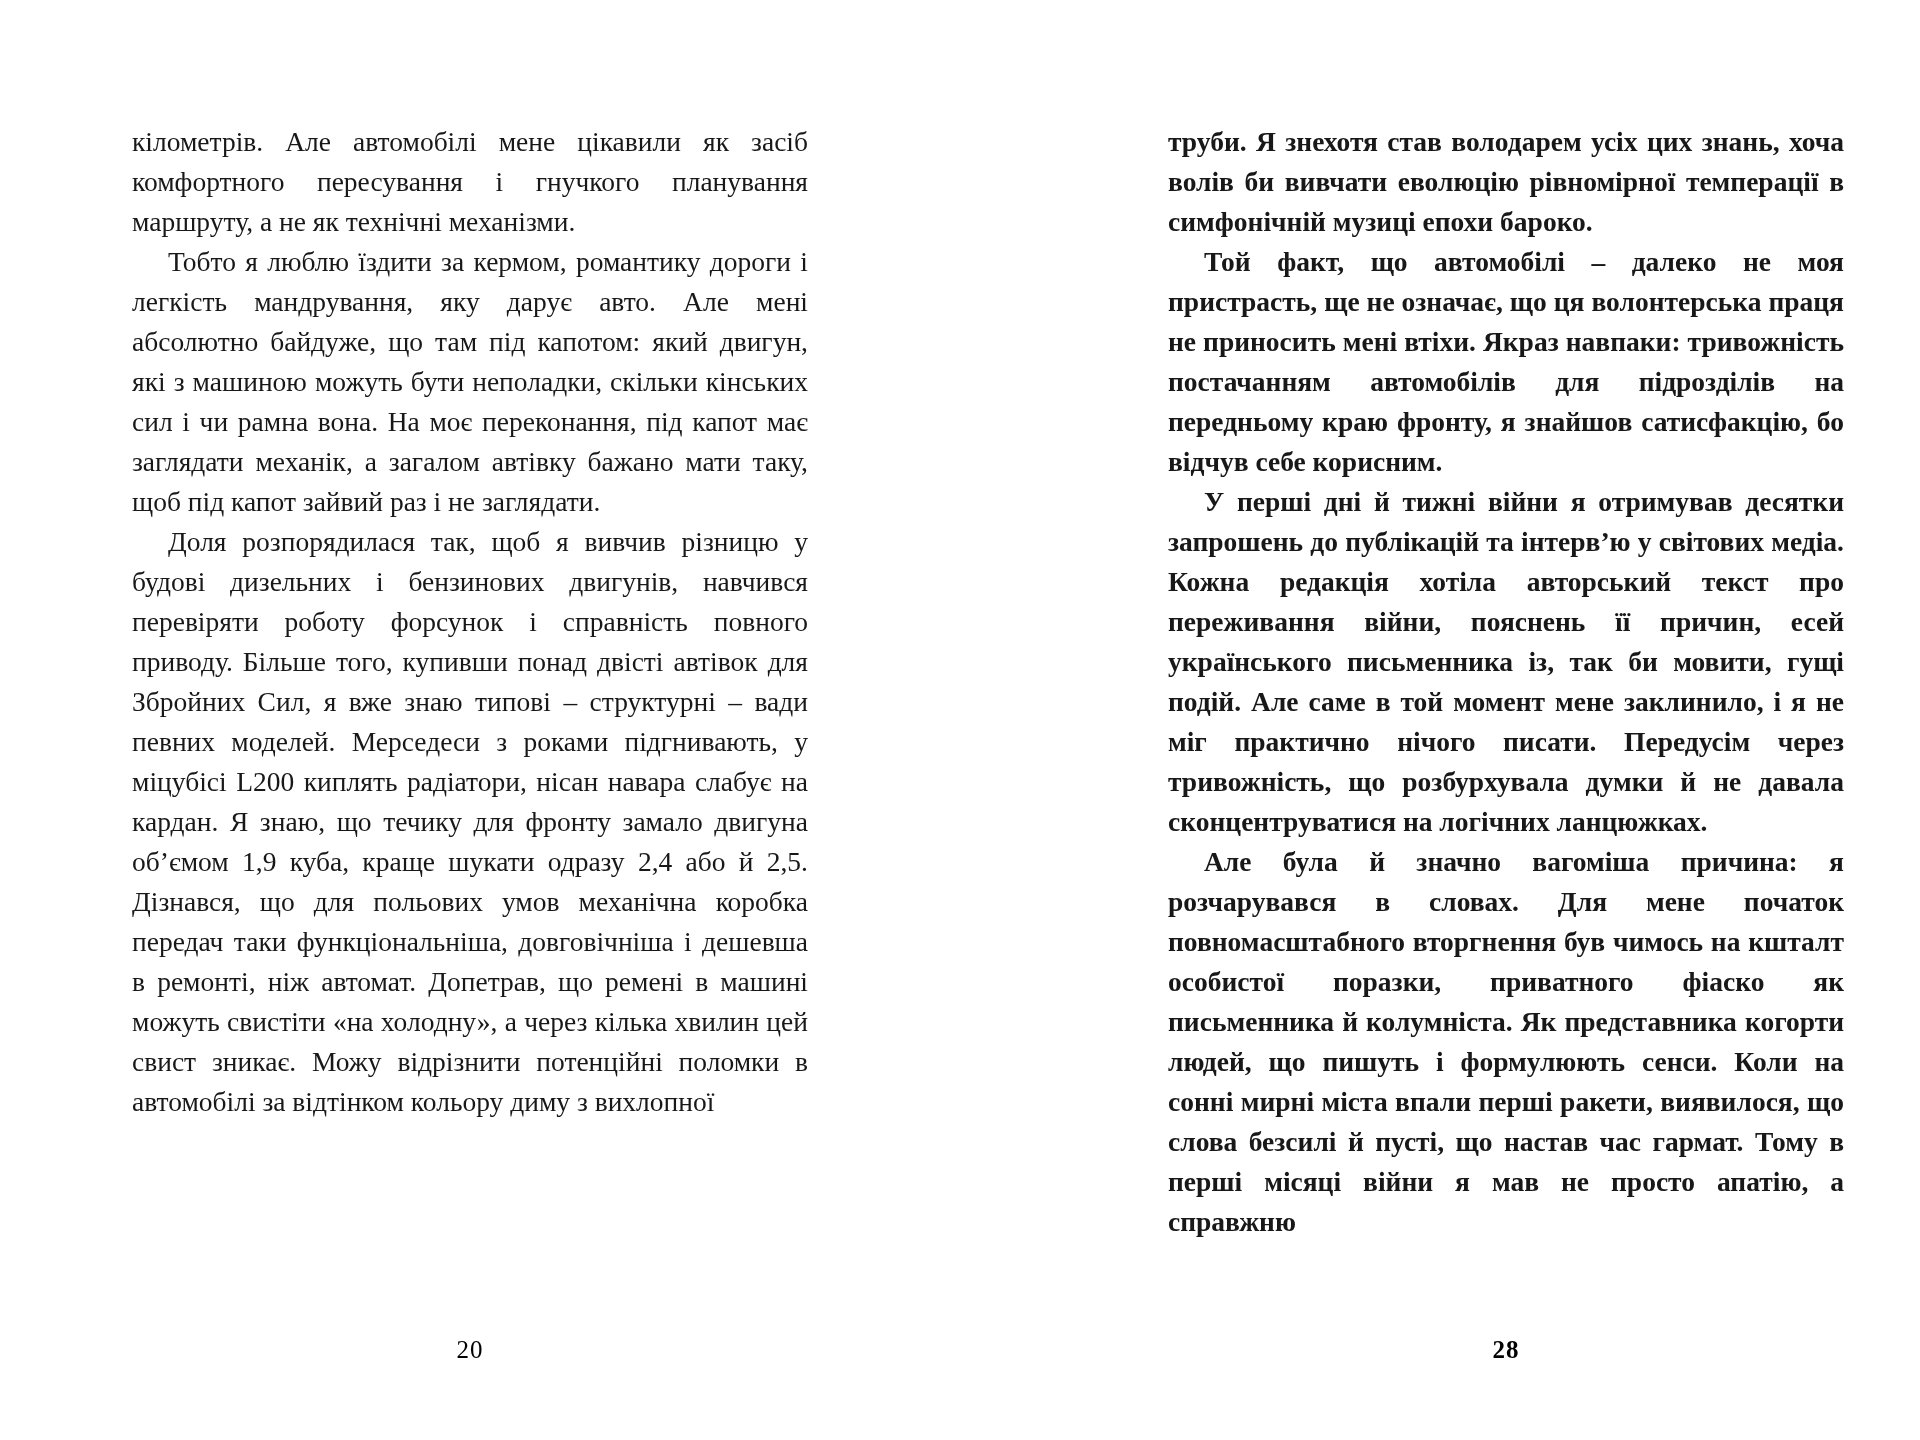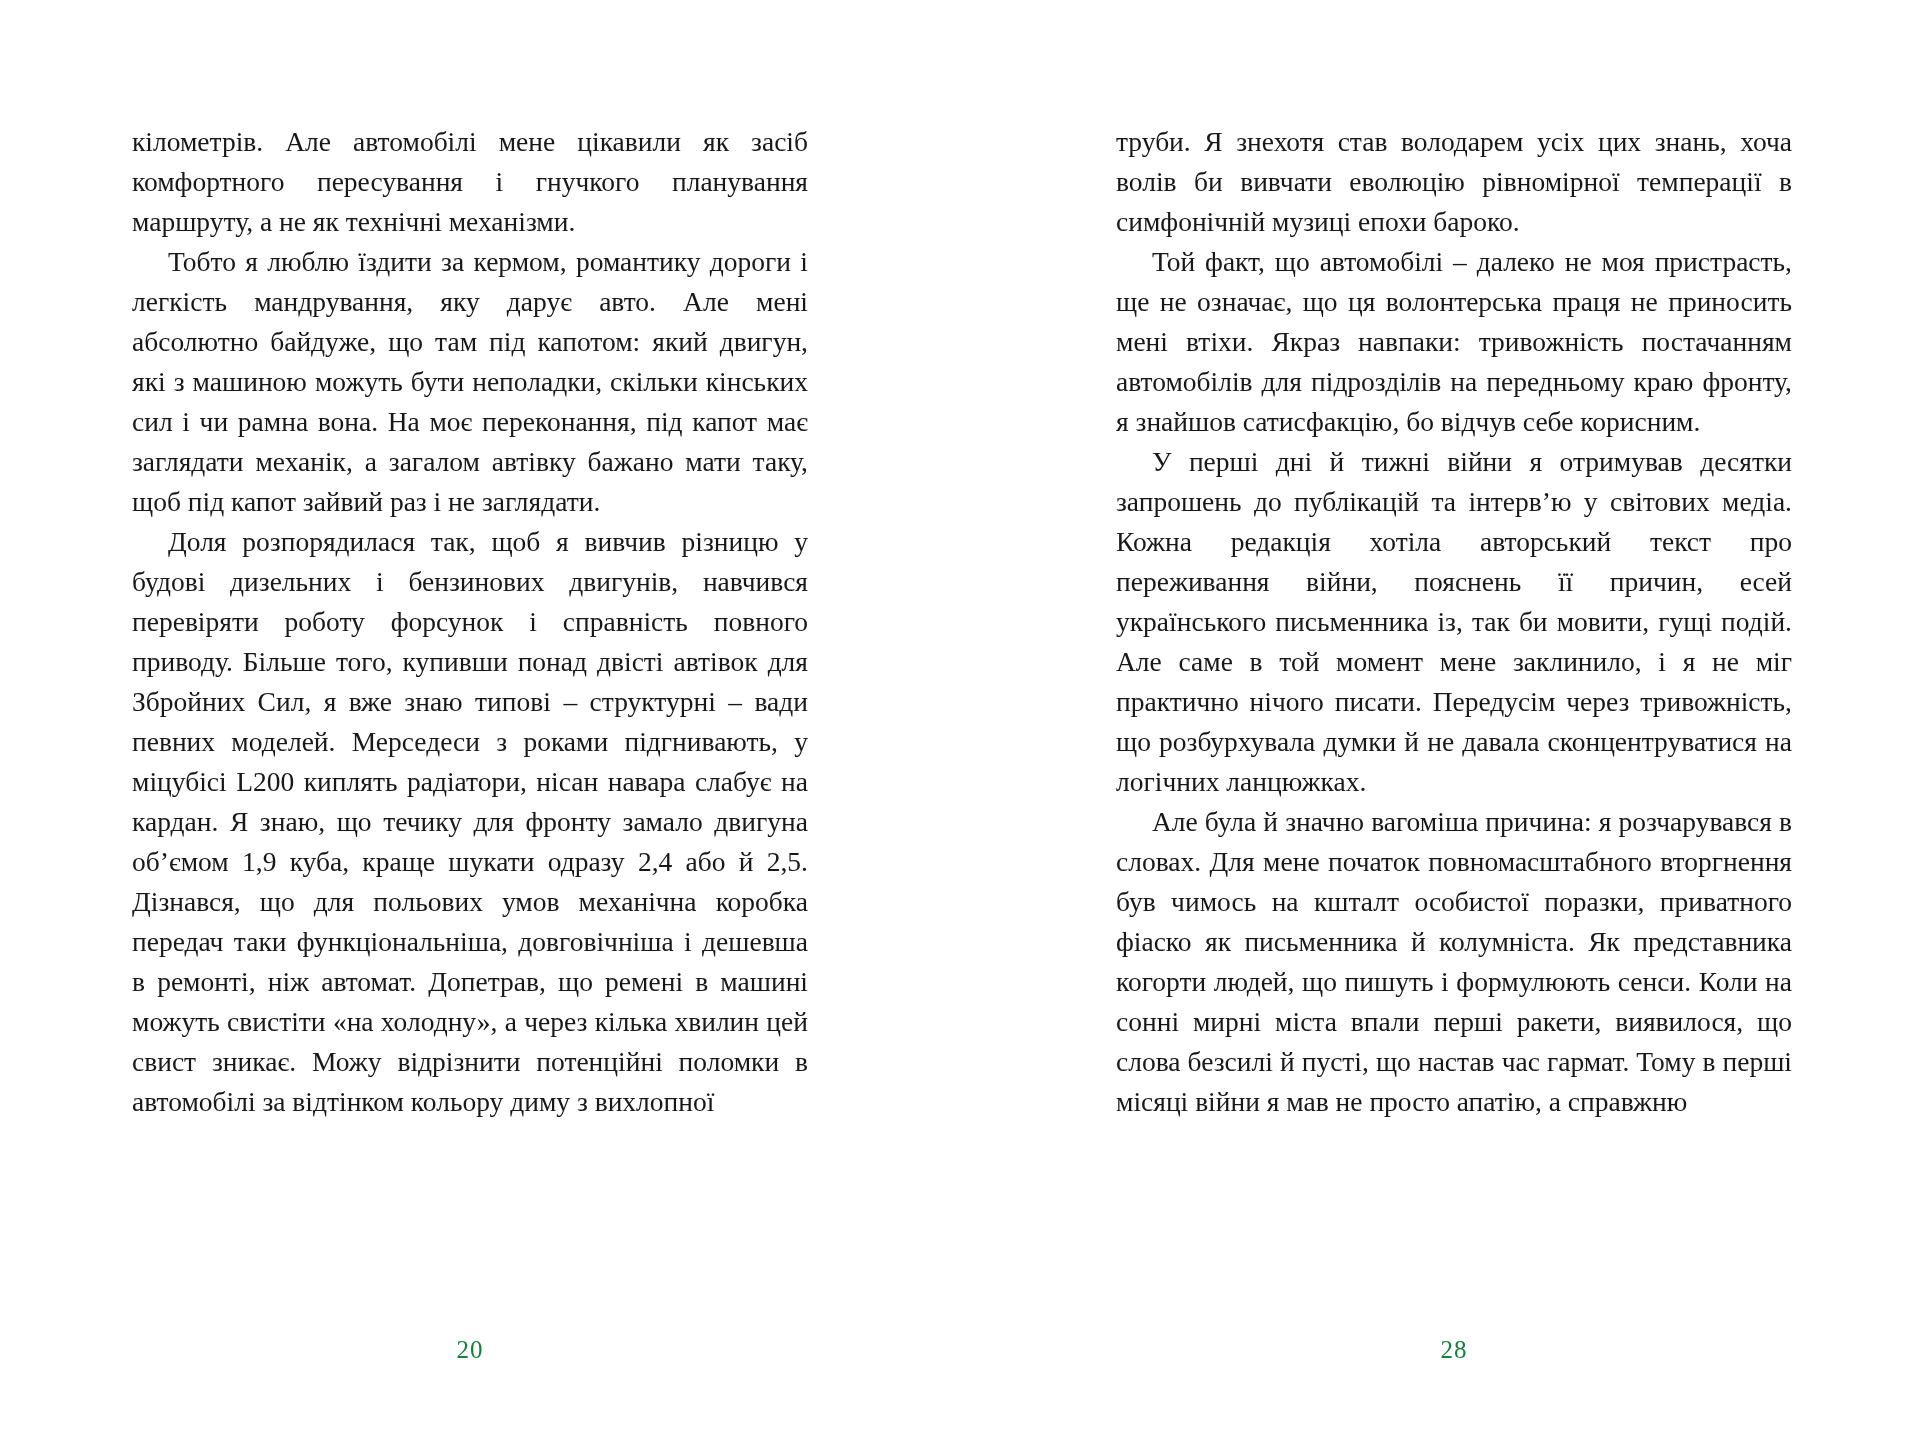--- a/index.html
+++ b/index.html
@@ -19,21 +19,21 @@
     width: 1920px;
     height: 1440px;
   }
   .page {
     position: absolute;
     top: 122px;
     width: 676px;
     height: 1260px;
   }
   .page-left  { left: 132px; }
-  .page-right { left: 1116px; }
+  .page-right { left: 1168px; font-weight: bold; }
   .page-text {
     font-size: 27.5px;
     line-height: 40px;
     text-align: justify;
   }
   .page-text p {
     margin: 0;
     padding: 0;
     text-indent: 36px;
   }
@@ -41,21 +41,21 @@
     text-indent: 0;
   }
   .page-number {
     position: absolute;
     bottom: 18px;
     left: 0;
     width: 100%;
     text-align: center;
     font-size: 25px;
     letter-spacing: 1px;
-    color: #15803d;
+    color: #000000;
   }
 </style>
 </head>
 <body>
 
 <div class="spread">
 
   <div class="page page-left">
     <div class="page-text">
         <p>кілометрів. Але автомобілі мене цікавили як засіб комфортного пересування і гнучкого планування маршруту, а не як технічні механізми.</p>

